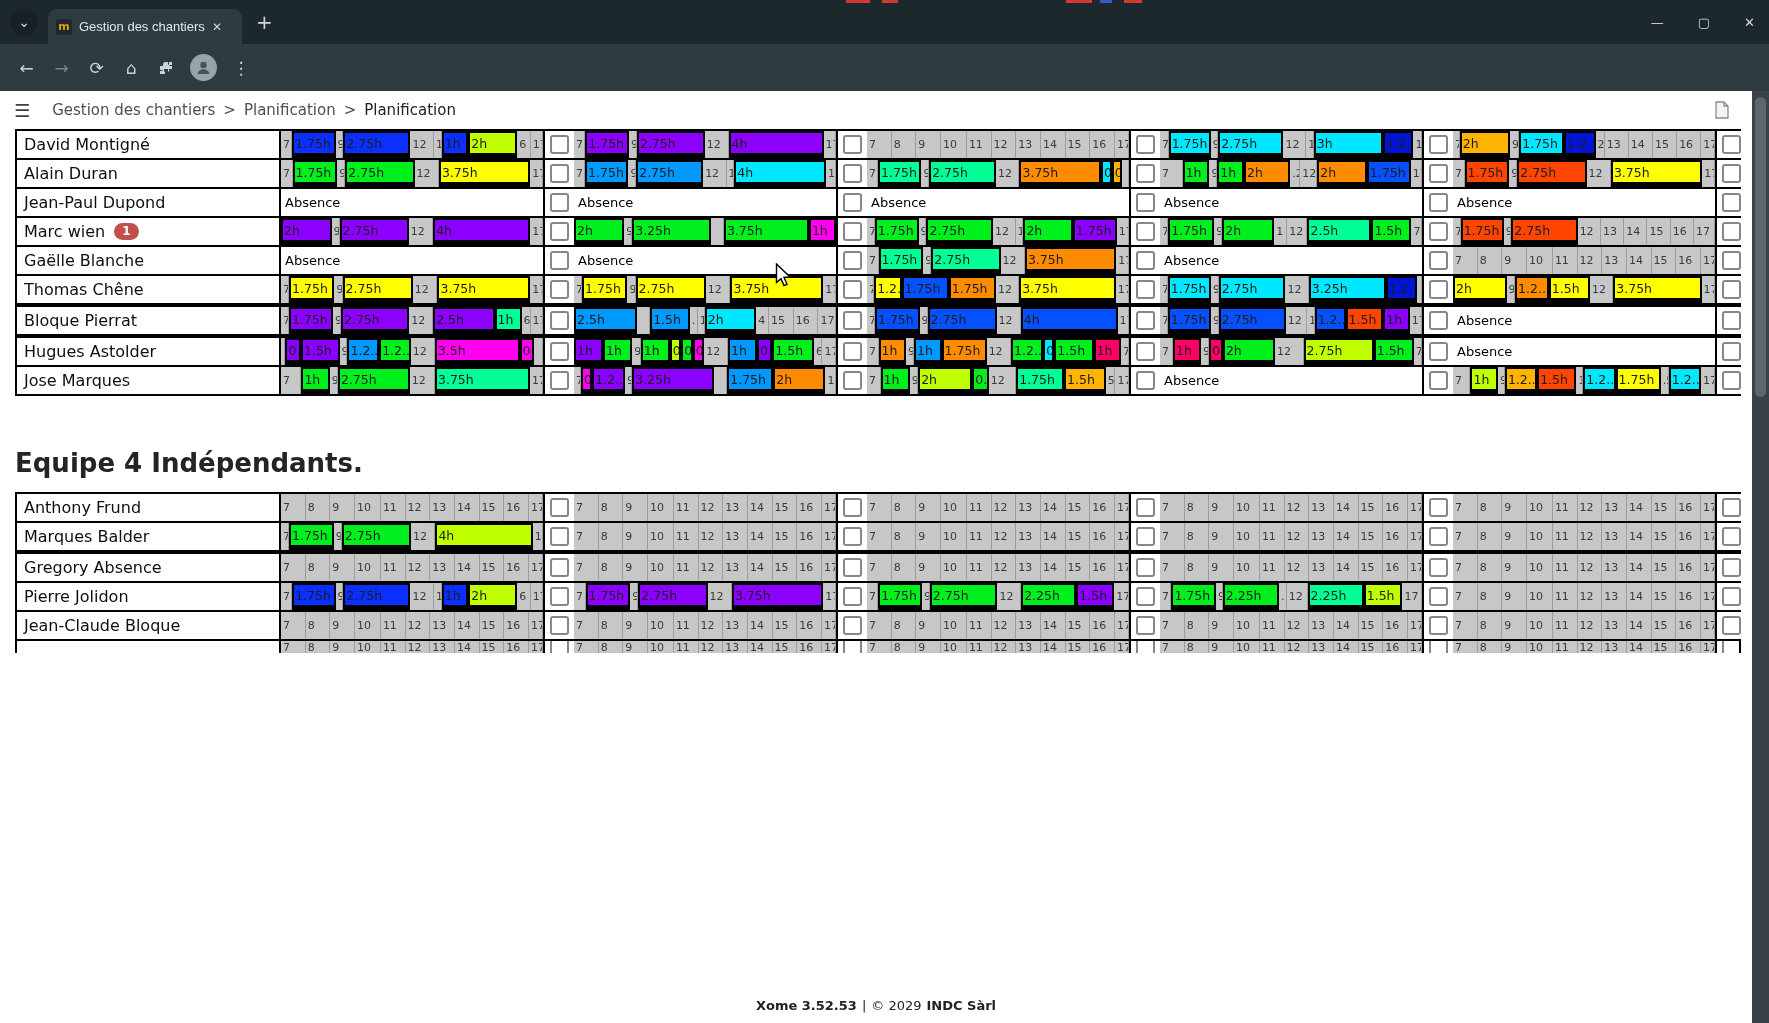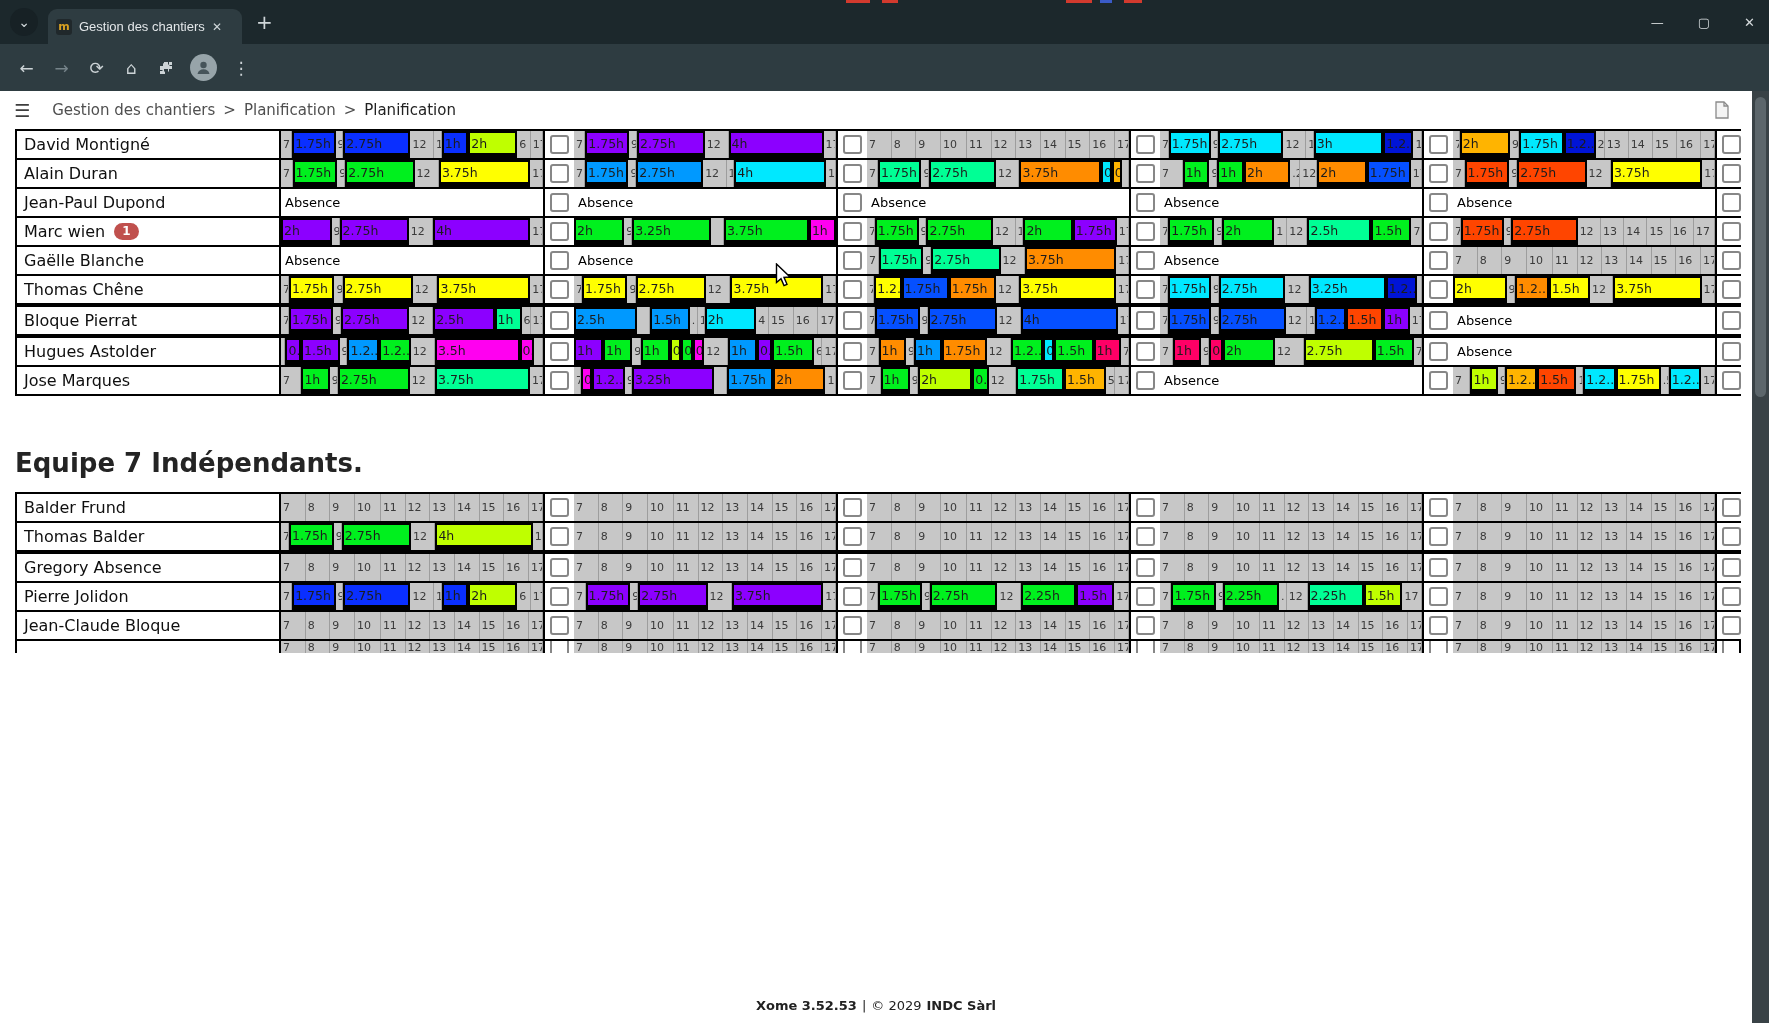--- a/index.html
+++ b/index.html
@@ -1378,25 +1378,25 @@
             <div class="sg" style="flex-grow: 0.55;">
               <span class="lb">17</span>
             </div>
           </div>
         </div>
         <div class="cbcell last">
           <div class="cb"></div>
         </div>
       </div>
     </div>
-    <h2 class="team">Equipe 7 Indépendants.</h2>
+    <h2 class="team">Equipe 4 Indépendants.</h2>
     <div class="ptable">
       <div class="row">
         <div class="name">
-          <span>Balder Frund</span>
+          <span>Anthony Frund</span>
         </div>
         <div class="day">
           <div class="tl">
             <div class="sg" style="flex-grow: 1;">
               <span class="lb">7</span>
             </div>
             <div class="sg" style="flex-grow: 1;">
               <span class="lb">8</span>
             </div>
             <div class="sg" style="flex-grow: 1;">
@@ -1587,21 +1587,21 @@
               <span class="lb">17</span>
             </div>
           </div>
         </div>
         <div class="cbcell last">
           <div class="cb"></div>
         </div>
       </div>
       <div class="row">
         <div class="name">
-          <span>Thomas Balder</span>
+          <span>Marques Balder</span>
         </div>
         <div class="day">
           <div class="tl">
             <div class="sg" style="flex-grow: 0.3;">
               <span class="lb">7</span>
             </div>
             <div class="sb" style="flex-grow: 1.75; background: rgb(0, 240, 30);">
               <span class="lb">1.75h</span>
             </div>
             <div class="sg" style="flex-grow: 0.3;">

